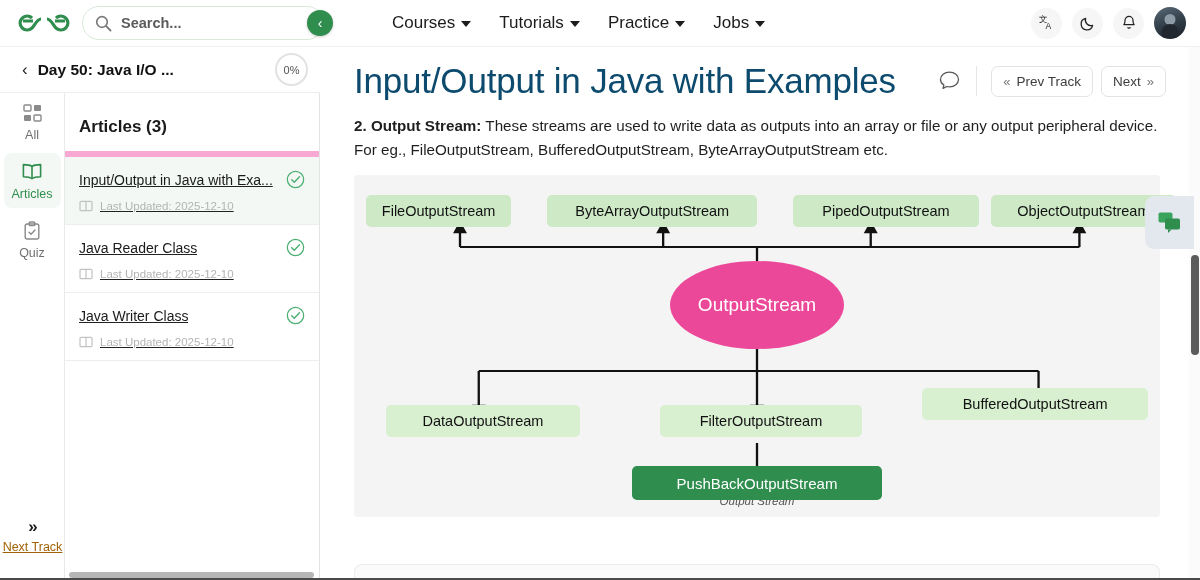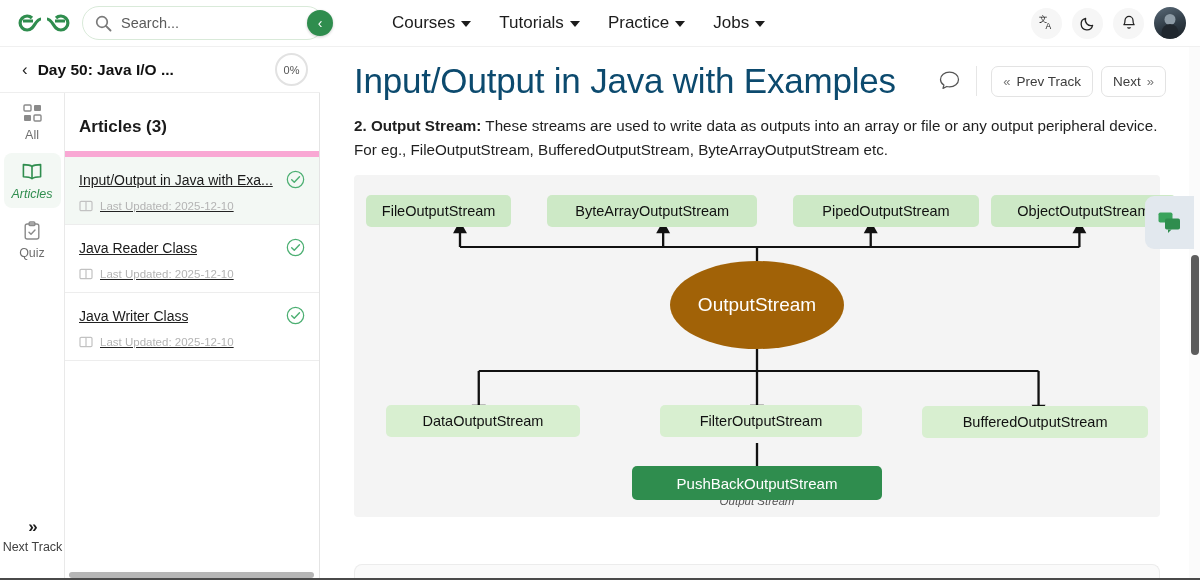--- a/index.html
+++ b/index.html
@@ -15,20 +15,21 @@
   .topnav {
     position: absolute; top: 0; left: 0; width: 1200px; height: 47px;
     background: #fff; display: flex; align-items: center;
     border-bottom: 1px solid #f0f0f0; z-index: 40;
   }
   .logo { margin-left: 18px; width: 52px; height: 30px; display: flex; align-items: center; }
   .searchbox {
     margin-left: 12px; width: 242px; height: 34px; border: 1px solid #d9ead9;
     border-radius: 18px; display: flex; align-items: center; padding: 0 12px; gap: 9px;
     background: #fff;
+    font-weight: bold;
   }
   .searchbox .ph { color: #5b5b5b; font-size: 14.5px; }
   .navmenu { display: flex; align-items: center; gap: 28px; margin-left: 68px; }
   .navitem { display: flex; align-items: center; gap: 6px; font-size: 17px; color: #1c1c1c; cursor: pointer; }
   .caret { width: 0; height: 0; border-left: 5px solid transparent; border-right: 5px solid transparent;
            border-top: 6px solid #1c1c1c; margin-top: 2px; }
   .navright { position: absolute; right: 14px; display: flex; align-items: center; gap: 10px; }
   .iconbtn {
     width: 31px; height: 31px; border-radius: 50%; background: #f6f6f6;
     display: flex; align-items: center; justify-content: center; cursor: pointer;
@@ -51,27 +52,27 @@
   .rail {
     position: absolute; top: 47px; left: 0; width: 65px; height: 533px;
     background: #fff; border-right: 1px solid #e9e9e9; padding-top: 48px;
     display: flex; flex-direction: column; align-items: center; gap: 4px;
   }
   .railitem {
     width: 57px; padding: 9px 0 7px; border-radius: 8px; display: flex;
     flex-direction: column; align-items: center; gap: 5px; cursor: pointer;
   }
   .railitem .lbl { font-size: 12.5px; color: #6f6f6f; }
-  .railitem.active { background: #f3f8f4; font-style: italic; }
+  .railitem.active { background: #f3f8f4; }
   .railitem.active .lbl { color: #2f8d4e; }
   .railnext {
     position: absolute; bottom: 26px; left: 0; width: 65px; display: flex;
     flex-direction: column; align-items: center; gap: 3px; cursor: pointer;
   }
-  .railnext .lbl { font-size: 12.5px; color: #404040; }
+  .railnext .lbl { font-size: 12.5px; color: #a16207; text-decoration: underline; }
   .chev2 { font-size: 17px; font-weight: 700; color: #1c1c1c; letter-spacing: -1px; }
 
   
   .sidebar {
     position: absolute; top: 47px; left: 65px; width: 255px; height: 533px;
     background: #fff; border-right: 1px solid #e4e4e4;
   }
   .sbheader {
     position: absolute; top: 0; left: -65px; width: 320px; height: 46px;
     background: #fff; border-bottom: 1px solid #eee;
@@ -125,21 +126,21 @@
   }
   .figtitle { text-align: center; font-size: 20px; font-weight: 700; color: #111; margin-bottom: 16px; }
   .diagram { position: relative; width: 100%; height: 300px; }
   .node {
     position: absolute; border-radius: 5px; display: flex; align-items: center; justify-content: center;
     font-size: 14.5px; color: #111; background: #cde9c6; padding: 0 10px; height: 32px; white-space: nowrap;
   }
   .node.light { background: #d8efd0; }
   .node.dark { background: #2f8d4e; color: #fff; font-size: 15px; height: 34px; }
   .ellipse {
-    position: absolute; width: 174px; height: 88px; border-radius: 50%; background: #a16207;
+    position: absolute; width: 174px; height: 88px; border-radius: 50%; background: #ec4899;
     color: #fff; display: flex; align-items: center; justify-content: center; font-size: 19px;
     left: 50%; transform: translateX(-50%); top: 72px;
   }
   .figcap { text-align: center; font-size: 11.5px; font-style: italic; color: #555; margin-top: 6px; }
   .svglayer { position: absolute; inset: 0; width: 100%; height: 100%; }
 
   .nextcard {
     position: absolute; left: 34px; right: 28px; bottom: -6px; height: 22px;
     border: 1px solid #ececec; border-bottom: none; border-radius: 8px 8px 0 0; background: #fafafa;
   }
@@ -371,21 +372,21 @@
 
         <div class="node" style="left:1.5%;  top:6px; width:18%;">FileOutputStream</div>
         <div class="node" style="left:24%;   top:6px; width:26%;">ByteArrayOutputStream</div>
         <div class="node" style="left:54.5%; top:6px; width:23%;">PipedOutputStream</div>
         <div class="node" style="left:79%;   top:6px; width:23%;">ObjectOutputStream</div>
 
         <div class="ellipse">OutputStream</div>
 
         <div class="node light" style="left:4%;    top:216px; width:24%;">DataOutputStream</div>
         <div class="node light" style="left:38%;   top:216px; width:25%;">FilterOutputStream</div>
-        <div class="node light" style="left:70.5%; top:217px; width:28%;">BufferedOutputStream</div>
+        <div class="node light" style="left:70.5%; top:199px; width:28%;">BufferedOutputStream</div>
 
         <div class="node dark" style="left:34.5%; top:277px; width:31%;">PushBackOutputStream</div>
       </div>
       <div class="figcap">Output Stream</div>
     </div>
 
     <div class="nextcard"></div>
   </div>
 
   <div class="chatw">

